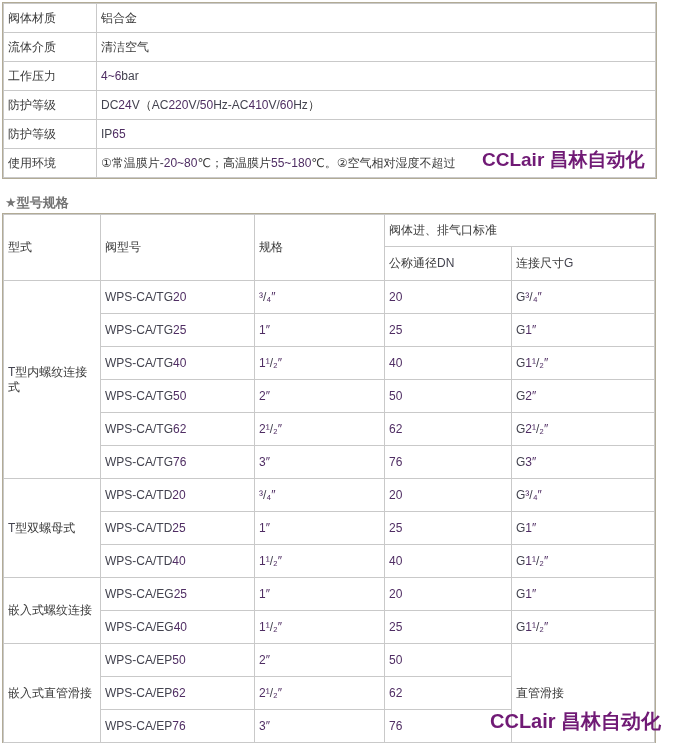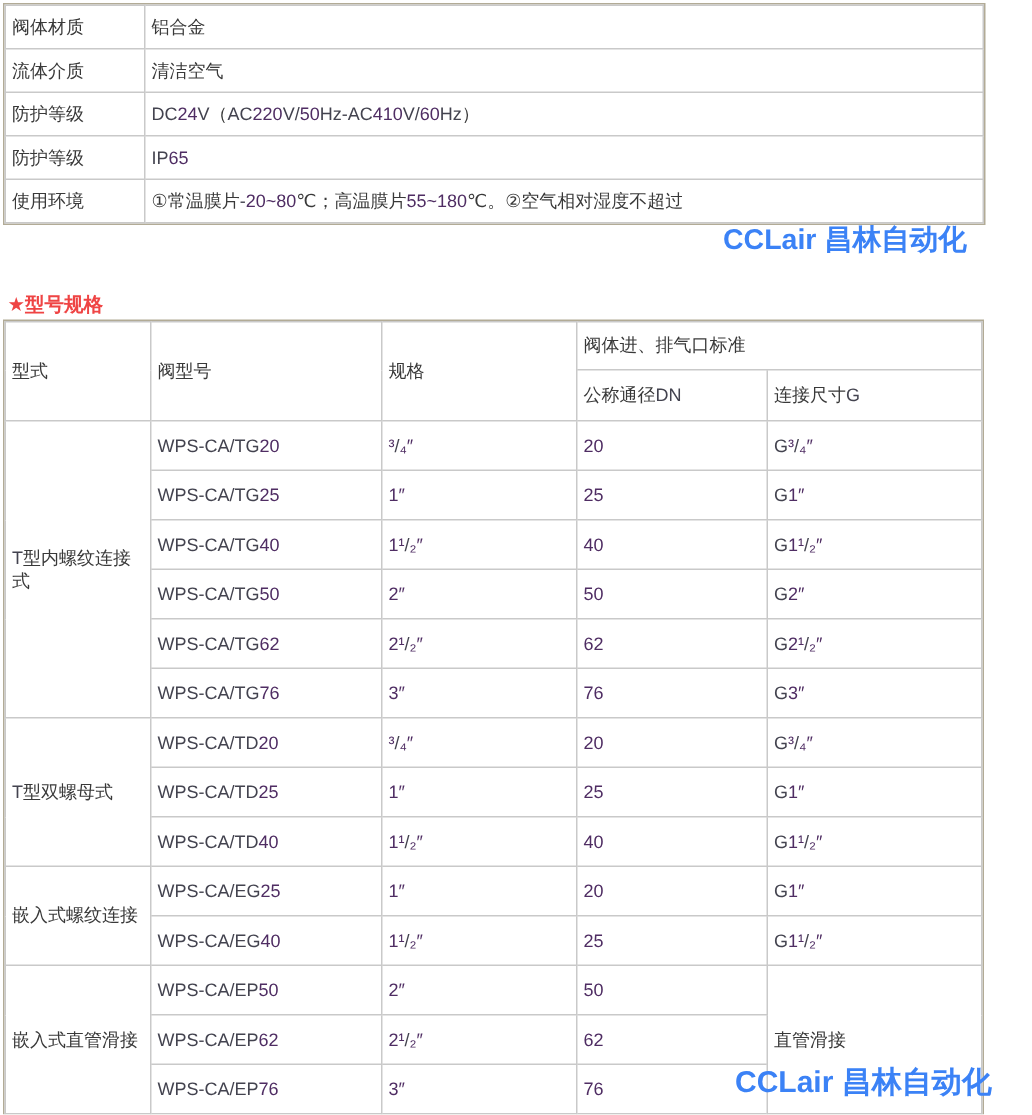--- a/index.html
+++ b/index.html
@@ -31,28 +31,28 @@
   }
   .t1 tr { height: 29px; }
   .t2 tr { height: 33px; }
   .t2 tr.h1 { height: 32px; }
   .t2 tr.h2 { height: 34px; }
   .num { color: #4f2d63; }
   .lat { color: #43434f; }
   .section-title {
     position: absolute;
     left: 5px; top: 194px;
-    color: #ef4444;
+    color: #737373;
     font-size: 13px;
     font-weight: bold;
   }
   .wm {
     position: absolute;
     font-weight: bold;
-    color: #3b82f6;
+    color: #701a75;
     white-space: nowrap;
     font-family: "Liberation Sans", "DejaVu Sans", sans-serif;
   }
   .wm1 { left: 482px; top: 147px; font-size: 19px; }
   .wm2 { left: 490px; top: 708px; font-size: 20px; }
 </style>
 </head>
 <body>
 
 <div class="page">
@@ -64,20 +64,24 @@
           <col>
         </colgroup>
       <tbody id="spec-body">
           <tr>
             <td>阀体材质</td>
             <td>铝合金</td>
           </tr>
           <tr>
             <td>流体介质</td>
             <td>清洁空气</td>
+          </tr>
+          <tr>
+            <td>工作压力</td>
+            <td><span class="num">4~6</span><span class="lat">bar</span></td>
           </tr>
           <tr>
             <td>防护等级</td>
             <td><span class="lat">DC</span><span class="num">24</span><span class="lat">V</span>（<span class="lat">AC</span><span class="num">220</span><span class="lat">V/</span><span class="num">50</span><span class="lat">Hz-AC</span><span class="num">410</span><span class="lat">V/</span><span class="num">60</span><span class="lat">Hz</span>）</td>
           </tr>
           <tr>
             <td>防护等级</td>
             <td><span class="lat">IP</span><span class="num">65</span></td>
           </tr>
           <tr>

